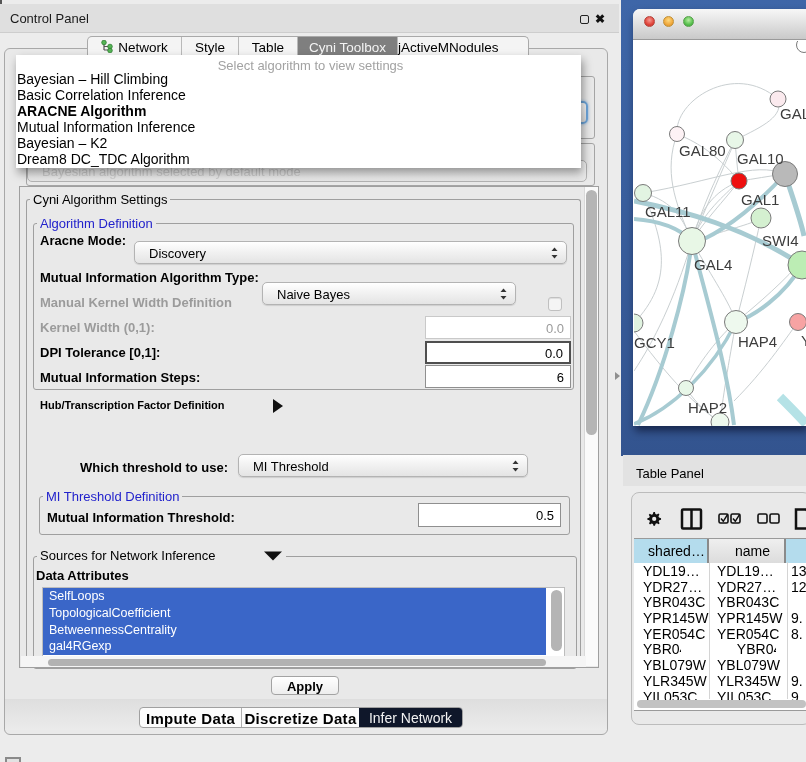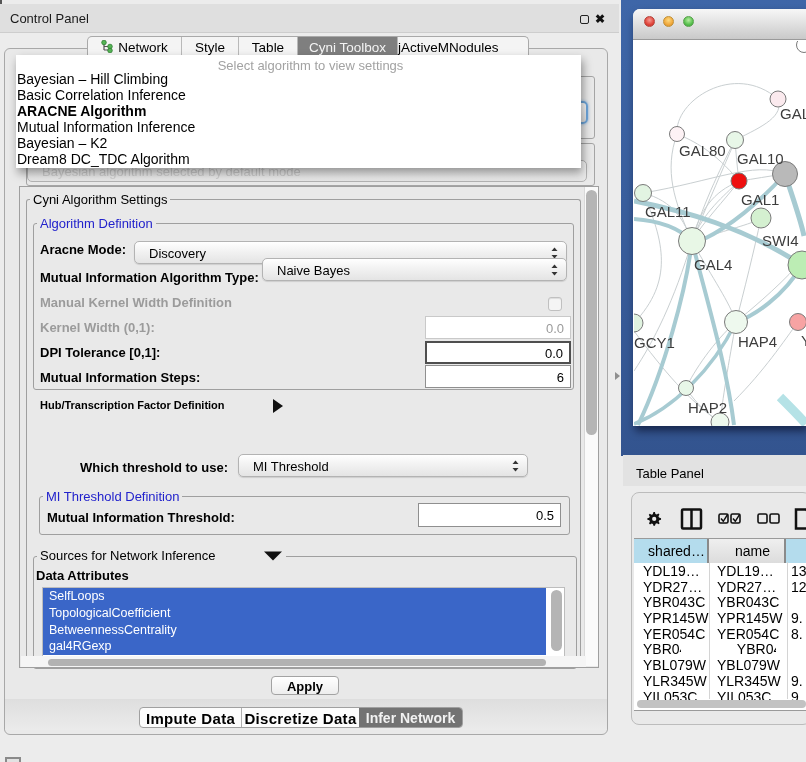--- a/index.html
+++ b/index.html
@@ -62,30 +62,30 @@
 <div class="abs" style="left:584px;top:187px;width:14px;height:479px;background:#fafafa;border-left:1px solid #d9d9d9;"></div>
 <div class="abs" style="left:586px;top:190px;width:11px;height:245px;background:#b5b5b5;border-radius:6px;"></div>
 
 <div class="grp" style="left:26px;top:199px;width:555px;height:463px;border-bottom:none;border-radius:3px 3px 0 0;">
   <div class="ttl">Cyni Algorithm Settings</div>
 </div>
 
 <div class="grp" style="left:33px;top:223px;width:541px;height:167px;">
   <div class="ttl" style="color:#2222cc;">Algorithm Definition</div>
 </div>
-<div class="lbl" style="left:40px;top:242px;">Aracne Mode:</div>
+<div class="lbl" style="left:40px;top:233px;">Aracne Mode:</div>
 <div class="combo" style="left:134px;top:241px;width:433px;">
   <span class="ctxt">Discovery</span>
   <svg class="carr" viewBox="0 0 9 14">
         <path d="M1.5 5 L4.5 1.5 L7.5 5 Z" fill="#333"></path>
         <path d="M1.5 9 L4.5 12.5 L7.5 9 Z" fill="#333"></path>
       </svg>
 </div>
 <div class="lbl" style="left:40px;top:270px;">Mutual Information Algorithm Type:</div>
-<div class="combo" style="left:262px;top:258px;width:305px;">
+<div class="combo" style="left:262px;top:282px;width:254px;">
   <span class="ctxt">Naive Bayes</span>
   <svg class="carr" viewBox="0 0 9 14">
         <path d="M1.5 5 L4.5 1.5 L7.5 5 Z" fill="#333"></path>
         <path d="M1.5 9 L4.5 12.5 L7.5 9 Z" fill="#333"></path>
       </svg>
 </div>
 <div class="lbl gray" style="left:40px;top:295px;">Manual Kernel Width Definition</div>
 <div class="abs" style="left:548px;top:297px;width:14px;height:14px;background:#f5f5f5;border:1px solid #c0c0c0;border-radius:3px;box-shadow:inset 0 1px 1px rgba(0,0,0,0.1);"></div>
 <div class="lbl gray" style="left:40px;top:320px;">Kernel Width (0,1):</div>
 <div class="field gray" style="left:425px;top:316px;width:146px;height:23px;border-color:#c9c9c9;">0.0</div>
@@ -144,21 +144,21 @@
   Dream8 DC_TDC Algorithm
 </div>
 
 <div class="abs" style="left:271px;top:675.5px;width:68px;height:19.5px;background:linear-gradient(#ffffff,#ededed);border:1px solid #a3a3a3;border-radius:4px;text-align:center;font-size:13px;font-weight:bold;padding-top:2px;">Apply</div>
 
 <div class="abs" style="left:5px;top:699px;width:602px;height:31px;background:linear-gradient(#dedede,#ebebeb);"></div>
 
 <div class="abs" style="left:139px;top:707px;height:21px;display:flex;border:1px solid #a0a0a0;border-radius:4px;overflow:hidden;background:#fcfcfc;font-size:15px;font-weight:bold;letter-spacing:0.3px;">
   <div style="width:101px;padding-top:2px;text-align:center;">Impute Data</div>
   <div style="width:118px;border-left:1px solid #b0b0b0;padding-top:2px;text-align:center;">Discretize Data</div>
-  <div style="width:103px;padding-top:2px;text-align:center;background:#737373;color:#f2f2f2;font-weight:bold;font-size:14px;letter-spacing:0;">Infer Network</div>
+  <div style="width:103px;padding-top:2px;text-align:center;background:#0f172a;color:#f2f2f2;font-weight:normal;font-size:14px;letter-spacing:0;">Infer Network</div>
 </div>
 
 <div class="abs" style="left:5px;top:757px;width:16px;height:10px;background:#e2e2e2;border:2px solid #8a8a8a;"></div>
 
 <div class="abs" style="left:615px;top:372px;width:0;height:0;border-left:5px solid #8f8f8f;border-top:4px solid transparent;border-bottom:4px solid transparent;"></div>
 
 <div class="abs" style="left:621px;top:0;width:185px;height:456px;background:linear-gradient(#3e66a8,#33548f);"></div>
 
 <div class="abs" style="left:633px;top:9px;width:173px;height:417px;border-radius:7px 0 0 0;box-shadow:2px 5px 9px rgba(0,0,20,0.55);background:#fff;"></div>
 <div class="abs" style="left:633px;top:9px;width:173px;height:31px;border-radius:7px 0 0 0;background:linear-gradient(#f7f7f7,#c9c9c9);border-bottom:1px solid #9a9a9a;"></div>

